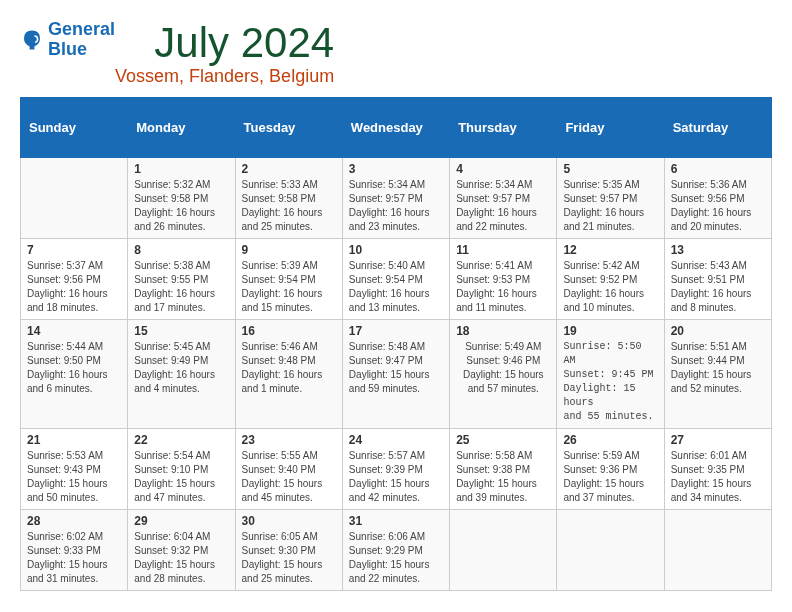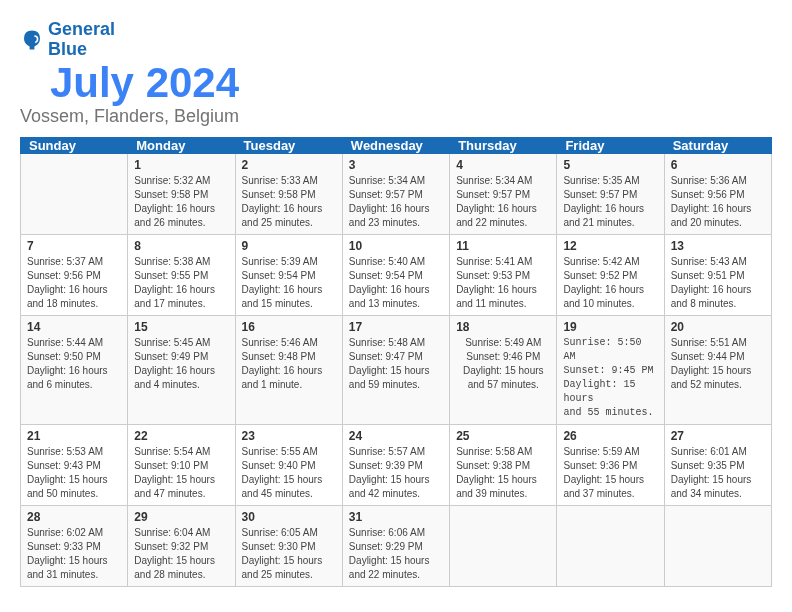--- a/index.html
+++ b/index.html
@@ -8,21 +8,20 @@
       background: #fff;
       width: 792px;
       min-height: 612px;
       padding: 20px;
     }
     .header {
       display: flex;
       justify-content: flex-start;
       align-items: flex-start;
       margin-bottom: 10px;
-      flex-direction: column;
     }
     .logo {
       display: flex;
       align-items: center;
     }
     .logo-text {
       font-size: 18px;
       font-weight: bold;
       color: #333;
       line-height: 1.1;
@@ -33,38 +32,38 @@
     .logo-icon {
       width: 24px;
       height: 24px;
       margin-right: 4px;
     }
     .title-block {
       text-align: right;
     }
     .month-title {
       font-size: 42px;
-      font-weight: bold;
-      color: #3b82f6;
+      font-weight: normal;
+      color: #14532d;
       line-height: 1.1;
     }
     .location-title {
       font-size: 18px;
-      color: #737373;
+      color: #c2410c;
     }
     table {
       width: 100%;
       border-collapse: collapse;
     }
     thead th {
       background: #1a6bb5;
       color: #fff;
       font-size: 13px;
       font-weight: bold;
-      padding: 0 8px;
+      padding: 22px 8px;
       text-align: left;
       border: 1px solid #1a6bb5;
     }
     tbody td {
       border: 1px solid #ccc;
       vertical-align: top;
       padding: 4px 6px;
       font-size: 10.5px;
       color: #333;
       width: calc(100% / 7);

